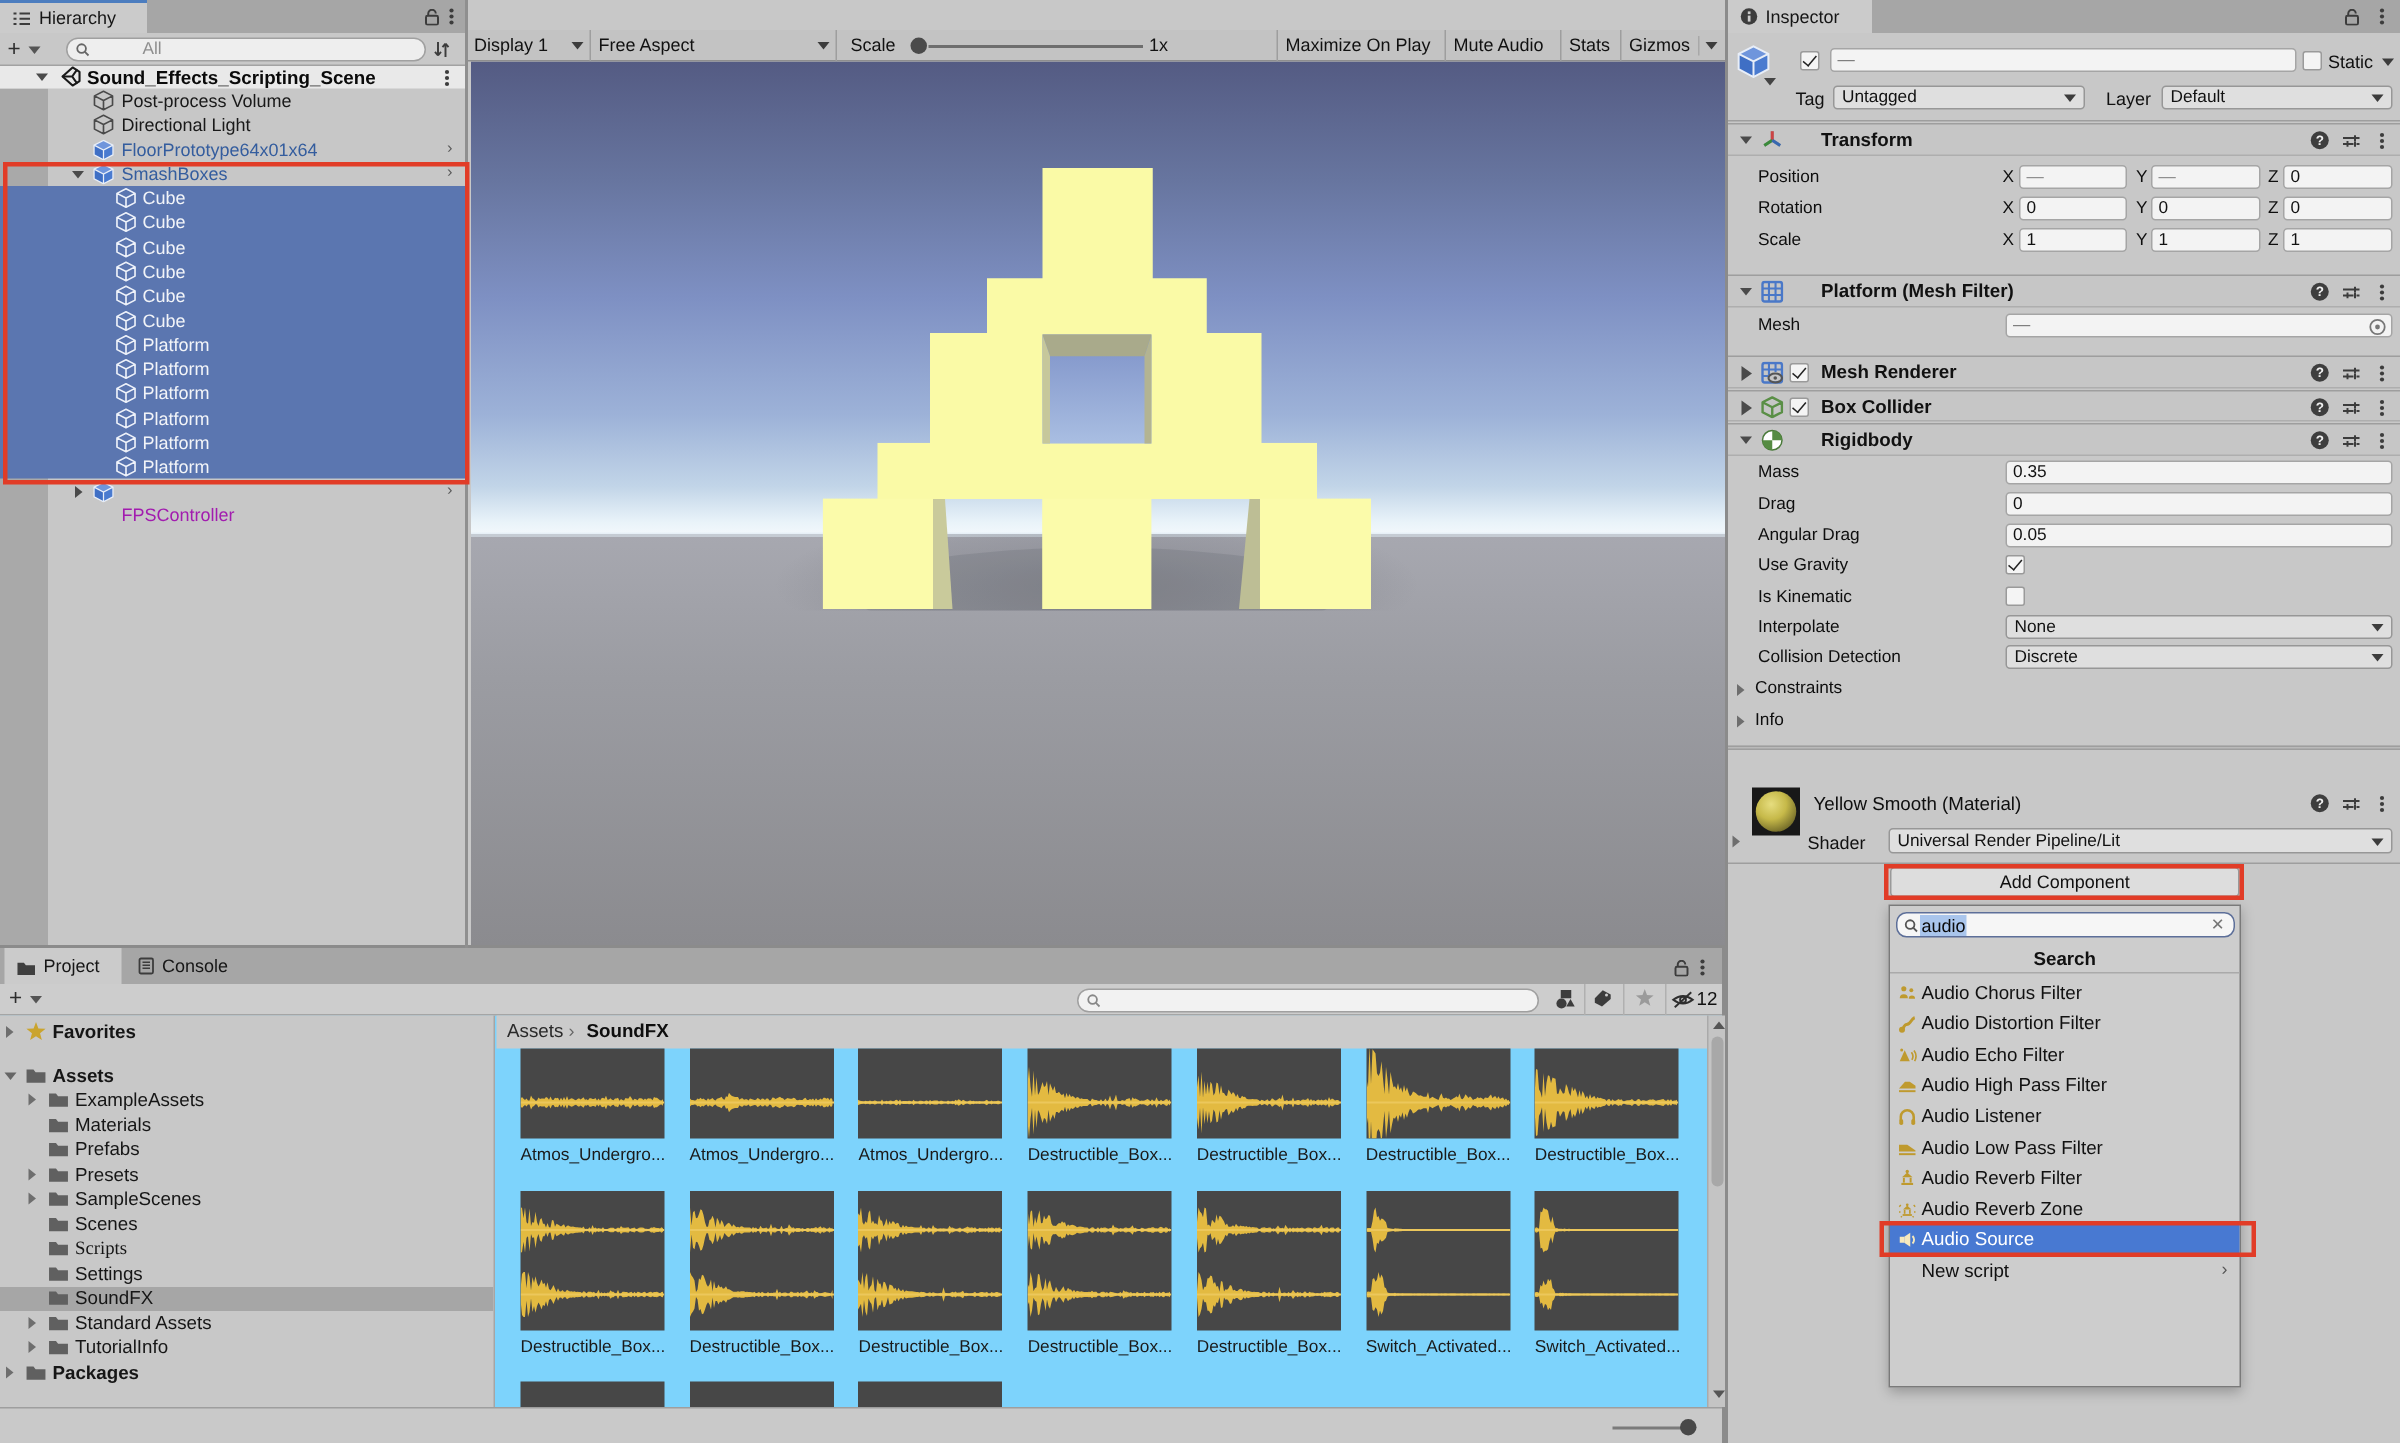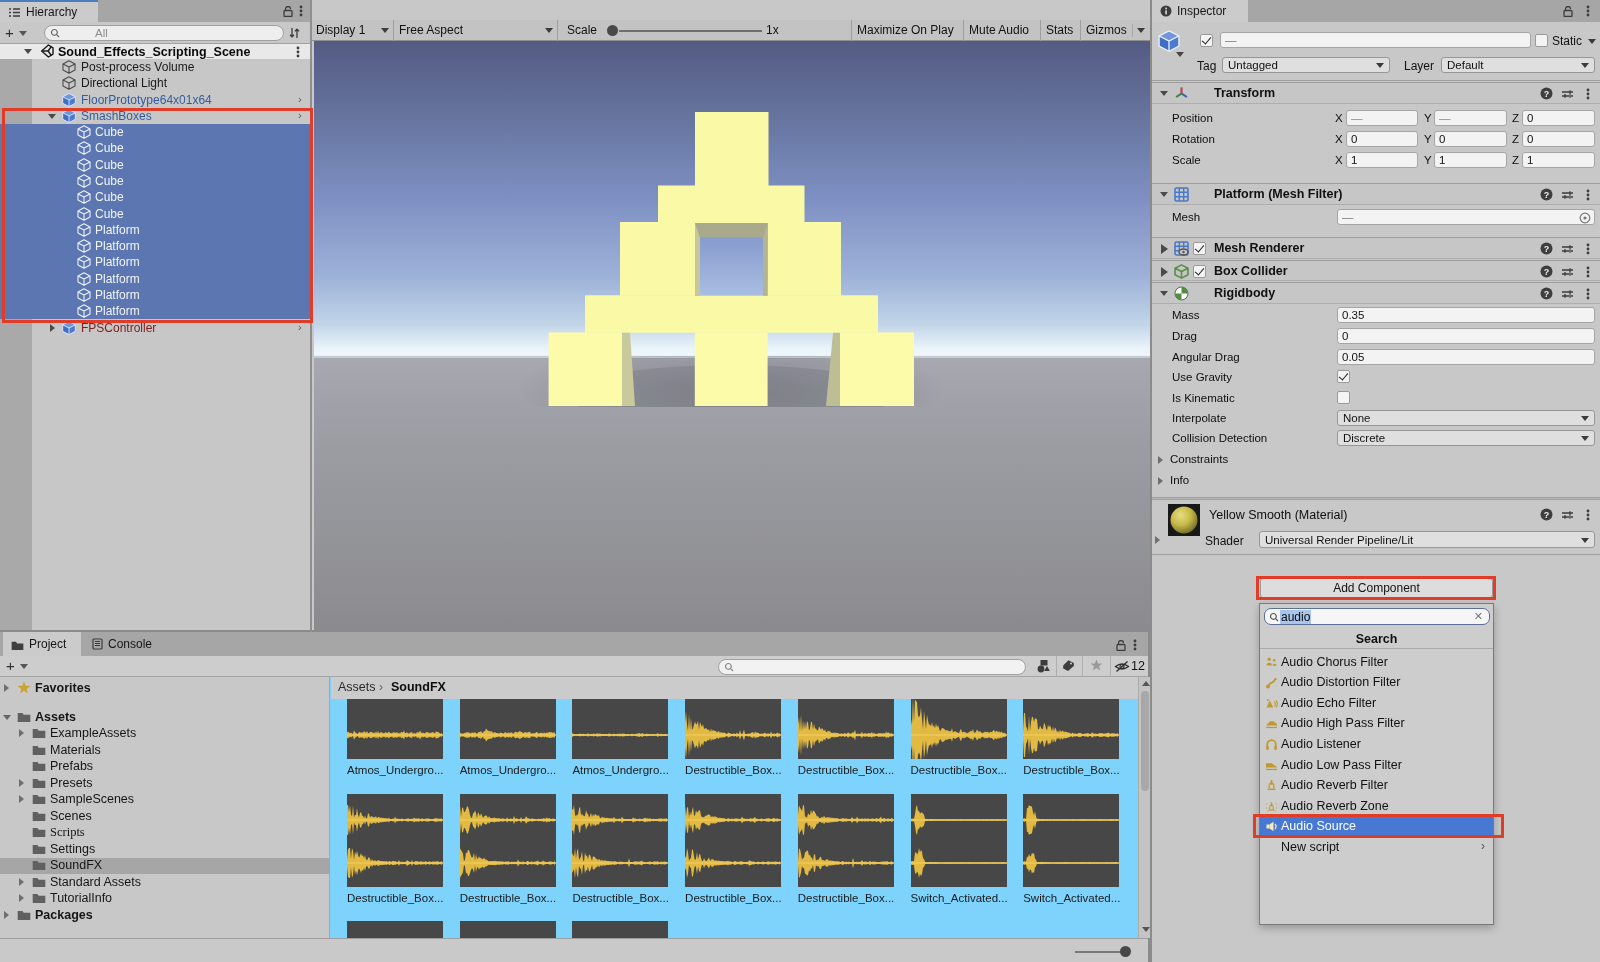--- a/index.html
+++ b/index.html
@@ -218,21 +218,21 @@
     <div class="abs" style="left:0;top:319.5px;width:100%;height:16.28px;">
       <div class="abs caretR" style="left:50px;top:4px;border-left-color:#4a4a4a;"></div>
       <div class="abs" style="left:62px;top:1px;">
         <svg style="" width="14" height="14" viewBox="0 0 14 14">
           <path d="M7.0 0.56 L13.299999999999999 3.7800000000000002 L7.0 7.0 L0.7000000000000001 3.7800000000000002 Z" fill="#6f95dc"></path>
           <path d="M0.7000000000000001 3.7800000000000002 L7.0 7.0 L7.0 13.58 L0.7000000000000001 10.219999999999999 Z" fill="#3f6fc5"></path>
           <path d="M13.299999999999999 3.7800000000000002 L7.0 7.0 L7.0 13.58 L13.299999999999999 10.219999999999999 Z" fill="#4a7bd0"></path>
           <path d="M7.0 0.56 L13.299999999999999 3.7800000000000002 L13.299999999999999 10.219999999999999 L7.0 13.58 L0.7000000000000001 10.219999999999999 L0.7000000000000001 3.7800000000000002 Z M0.7000000000000001 3.7800000000000002 L7.0 7.0 L13.299999999999999 3.7800000000000002 M7.0 7.0 L7.0 13.58" fill="none" stroke="#e8eef8" stroke-width="0.84"></path>
         </svg>
       </div>
-      <div class="abs" style="left:81px;top:1px;font-size:12px;color:#7f1d1d;">FPSController</div>
+      <div class="abs" style="left:81px;top:16px;font-size:12px;color:#a21caf;">FPSController</div>
       <div class="abs" style="left:298px;top:1px;color:#5a5a5a;font-size:11px;">›</div>
     </div>
   </div>
 <div class="abs" style="left:310px;top:0;width:2px;height:632px;background:#8f8f8f;z-index:5;"></div>
 <div class="redbox" style="left:2px;top:108px;width:311px;height:215px;"></div>
 <div class="abs" style="left:312px;top:0;width:838px;height:632px;">
     <div class="abs" style="left:0;top:20px;width:100%;height:21px;background:#c3c3c3;border-bottom:1px solid #8e8e8e;font-size:12px;">
       <div class="abs" style="left:4px;top:3px;">Display 1</div>
       <div class="abs caret" style="left:69px;top:8px;"></div>
       <div class="abs" style="left:81px;top:0;width:1px;height:21px;background:#9e9e9e;"></div>
@@ -862,21 +862,21 @@
     <div class="chk abs" style="left:185px;top:391px;"></div>
     <div class="lbl" style="left:20px;top:412px;">Interpolate</div>
     <div class="ddn" style="left:185px;top:410px;width:258px;height:16px;">None<div class="caret" style="position:absolute;right:5px;top:5px;"></div></div>
     <div class="lbl" style="left:20px;top:432px;">Collision Detection</div>
     <div class="ddn" style="left:185px;top:430px;width:258px;height:16px;">Discrete<div class="caret" style="position:absolute;right:5px;top:5px;"></div></div>
     <div class="abs caretR" style="left:6px;top:456px;"></div>
     <div class="lbl" style="left:18px;top:453px;">Constraints</div>
     <div class="abs caretR" style="left:6px;top:477px;"></div>
     <div class="lbl" style="left:18px;top:474px;">Info</div>
     <div class="abs" style="left:0;top:497px;width:100%;height:3px;background:#b9b9b9;border-top:1px solid #9e9e9e;border-bottom:1px solid #9e9e9e;"></div>
-    <div class="abs" style="left:0;top:500px;width:100%;height:55px;background:#c8c8c8;border-bottom:1px solid #9e9e9e;">
+    <div class="abs" style="left:0;top:521px;width:100%;height:55px;background:#c8c8c8;border-bottom:1px solid #9e9e9e;">
       <div class="abs" style="left:16px;top:4px;width:32px;height:32px;background:#181818;">
         <svg style="" width="32" height="32" viewBox="0 0 32 32">
           <defs>
             <radialGradient id="ball" cx="0.38" cy="0.32" r="0.75">
               <stop offset="0" stop-color="#e6dd7f"></stop>
               <stop offset="0.5" stop-color="#c6b949"></stop>
               <stop offset="1" stop-color="#6a6326"></stop>
             </radialGradient>
           </defs>
           <circle cx="16" cy="16" r="13.5" fill="url(#ball)"></circle>

